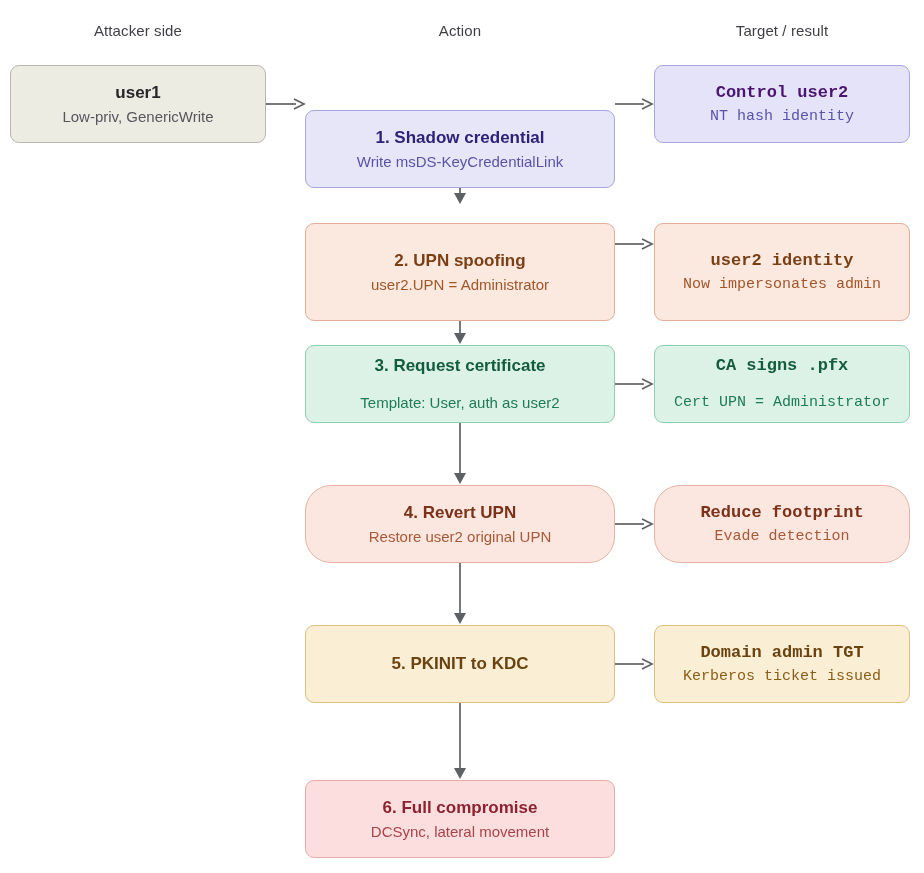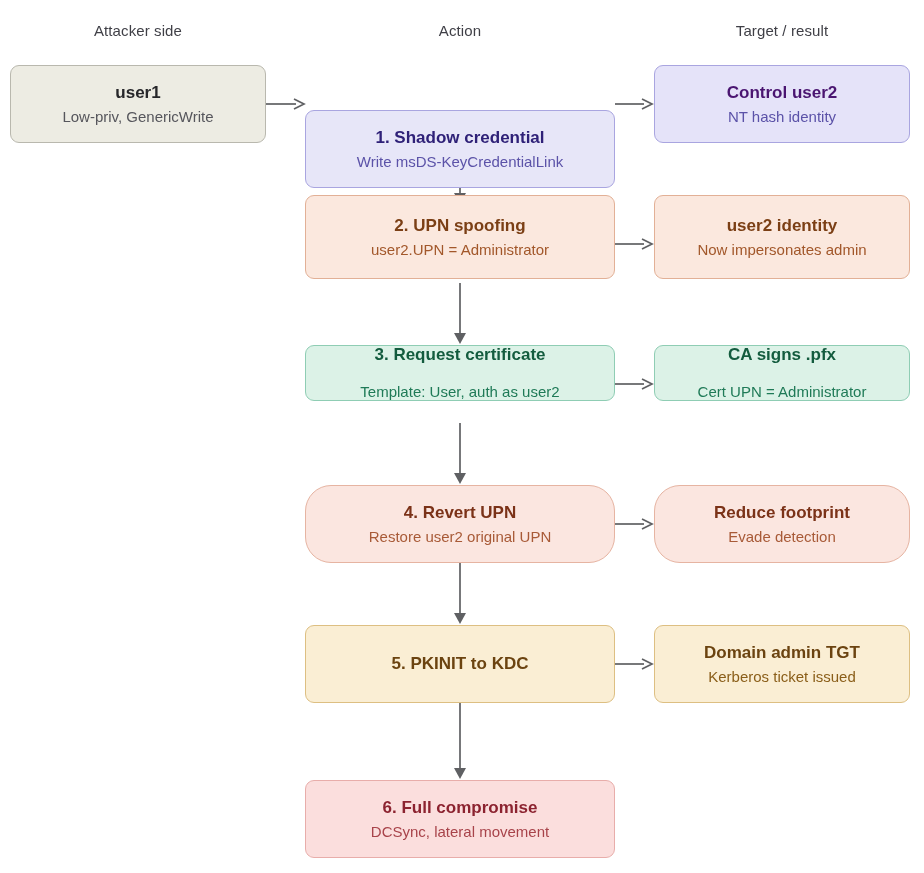--- a/index.html
+++ b/index.html
@@ -59,26 +59,26 @@
     font-size: 15px;
     font-weight: 400;
     line-height: 1.3;
     margin-top: 3px;
     white-space: nowrap;
   }
 
   
   .col-left   { left: 10px;  width: 256px; }
   .col-mid    { left: 305px; width: 310px; }
-  .col-right  { left: 654px; width: 256px; }
+  .col-right  { left: 654px; width: 256px; font-family: Liberation Mono, monospace; }
 
   
   .row0 { top: 65px;  height: 78px; }
-  .row1 { top: 195px; height: 84px; }
-  .row2 { top: 345px; height: 56px; }
+  .row1 { top: 223px; height: 98px; }
+  .row2 { top: 345px; height: 78px; }
   .row3 { top: 485px; height: 78px; border-radius: 26px; }
   .row4 { top: 625px; height: 78px; }
   .row5 { top: 780px; height: 78px; }
 
   
   .pal-neutral { background: #edece3; border-color: #b9b8ae; }
   .pal-neutral .title { color: #27272a; }
   .pal-neutral .sub   { color: #56565c; }
 
   .pal-purple { background: #e7e6f8; border-color: #a9a5e0; margin-top: 45px; }

